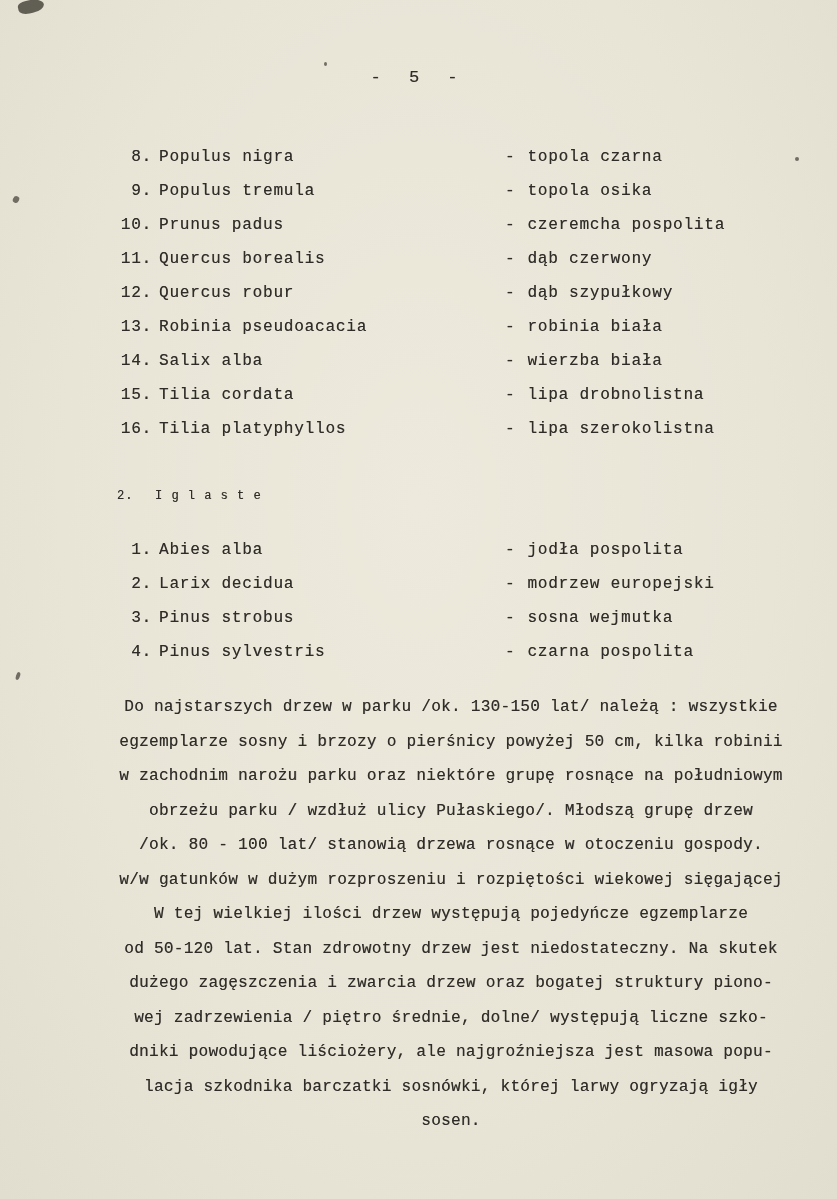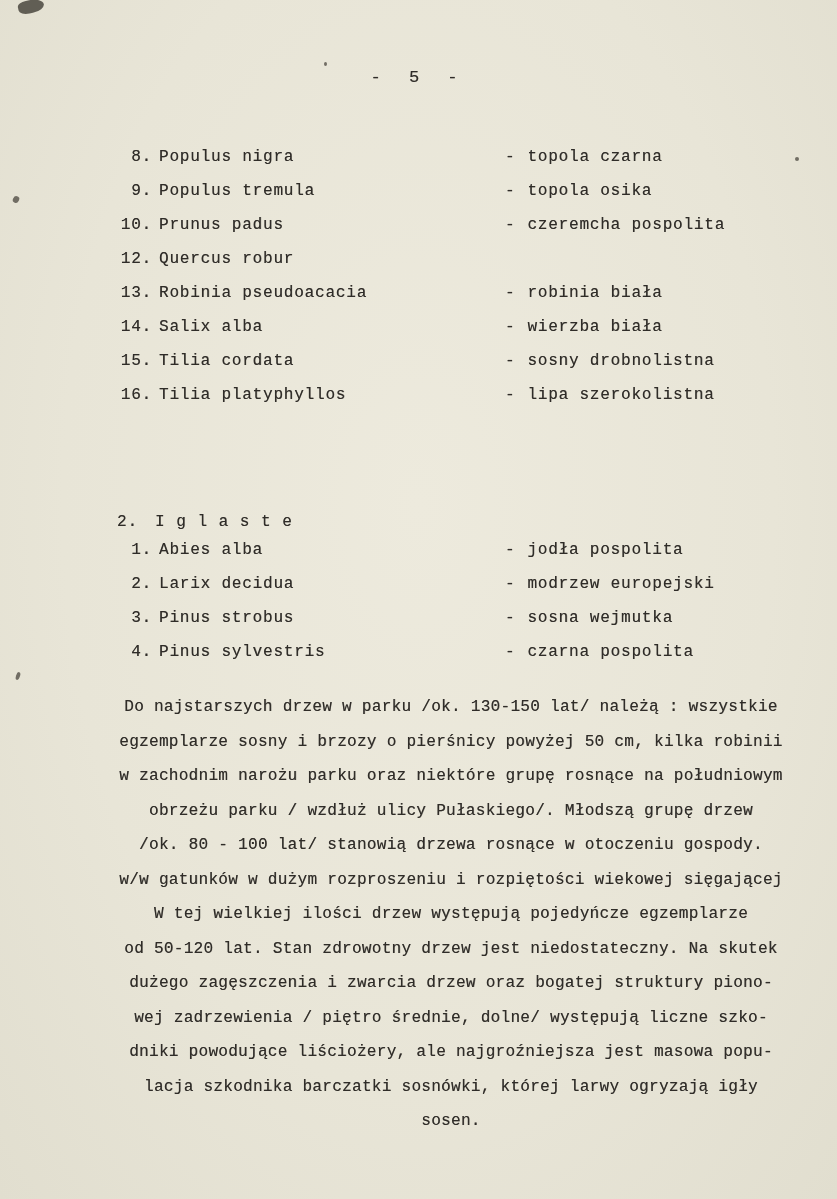--- a/index.html
+++ b/index.html
@@ -44,25 +44,24 @@
     line-height: 34px;
     white-space: nowrap;
   }
   .tree-row .num { text-align: right; }
   .tree-row .latin { padding-left: 7px; }
   .tree-row .polish .dash { margin-right: 12px; }
   .section-heading {
     position: absolute;
     top: 479px;
     left: 117px;
-    font-size: 16px;
+    font-size: 12px;
     letter-spacing: 1px;
     line-height: 34px;
     white-space: nowrap;
-    margin-top: 26px;
   }
   .section-heading .num {
     display: inline-block;
     width: 38px;
   }
   .body-paragraph {
     position: absolute;
     top: 690px;
     left: 106px;
     width: 690px;
@@ -115,37 +114,43 @@
       <span class="num">9.</span>
       <span class="latin">Populus tremula</span>
       <span class="polish"><span class="dash">-</span><span>topola osika</span></span>
     </div>
     <div class="tree-row">
       <span class="num">10.</span>
       <span class="latin">Prunus padus</span>
       <span class="polish"><span class="dash">-</span><span>czeremcha pospolita</span></span>
     </div>
     <div class="tree-row">
+      <span class="num">11.</span>
+      <span class="latin">Quercus borealis</span>
+      <span class="polish"><span class="dash">-</span><span>dąb czerwony</span></span>
+    </div>
+    <div class="tree-row">
       <span class="num">12.</span>
       <span class="latin">Quercus robur</span>
+      <span class="polish"><span class="dash">-</span><span>dąb szypułkowy</span></span>
     </div>
     <div class="tree-row">
       <span class="num">13.</span>
       <span class="latin">Robinia pseudoacacia</span>
       <span class="polish"><span class="dash">-</span><span>robinia biała</span></span>
     </div>
     <div class="tree-row">
       <span class="num">14.</span>
       <span class="latin">Salix alba</span>
       <span class="polish"><span class="dash">-</span><span>wierzba biała</span></span>
     </div>
     <div class="tree-row">
       <span class="num">15.</span>
       <span class="latin">Tilia cordata</span>
-      <span class="polish"><span class="dash">-</span><span>sosny drobnolistna</span></span>
+      <span class="polish"><span class="dash">-</span><span>lipa drobnolistna</span></span>
     </div>
     <div class="tree-row">
       <span class="num">16.</span>
       <span class="latin">Tilia platyphyllos</span>
       <span class="polish"><span class="dash">-</span><span>lipa szerokolistna</span></span>
     </div>
   </div>
 
   <div class="section-heading">
     <span class="num">2.</span><span>I g l a s t e</span>

